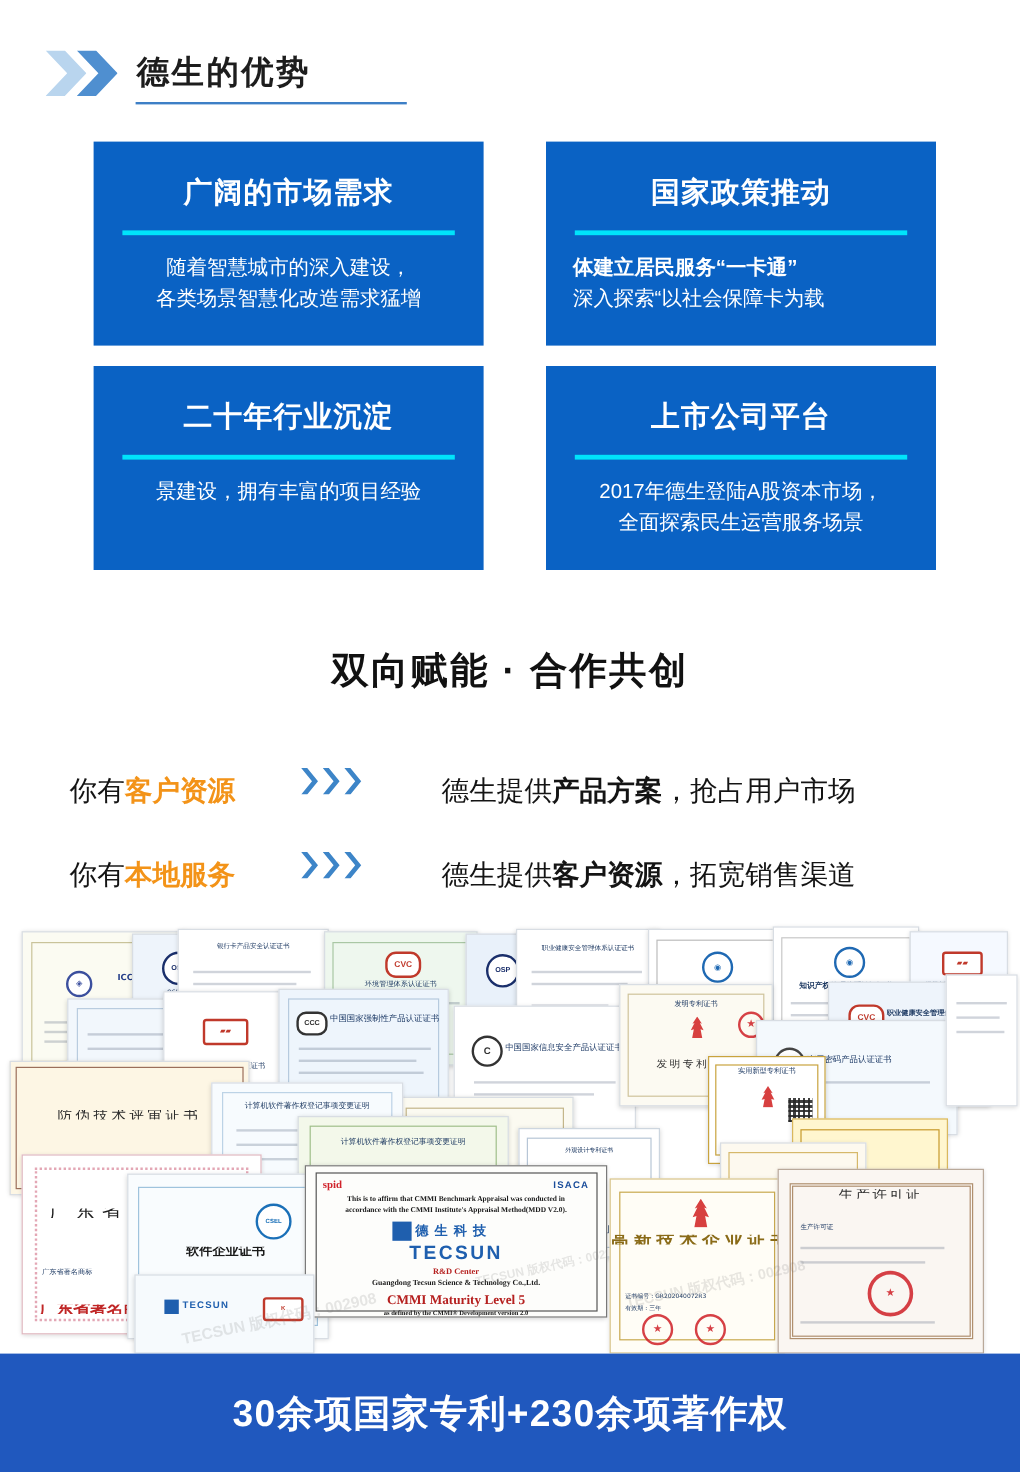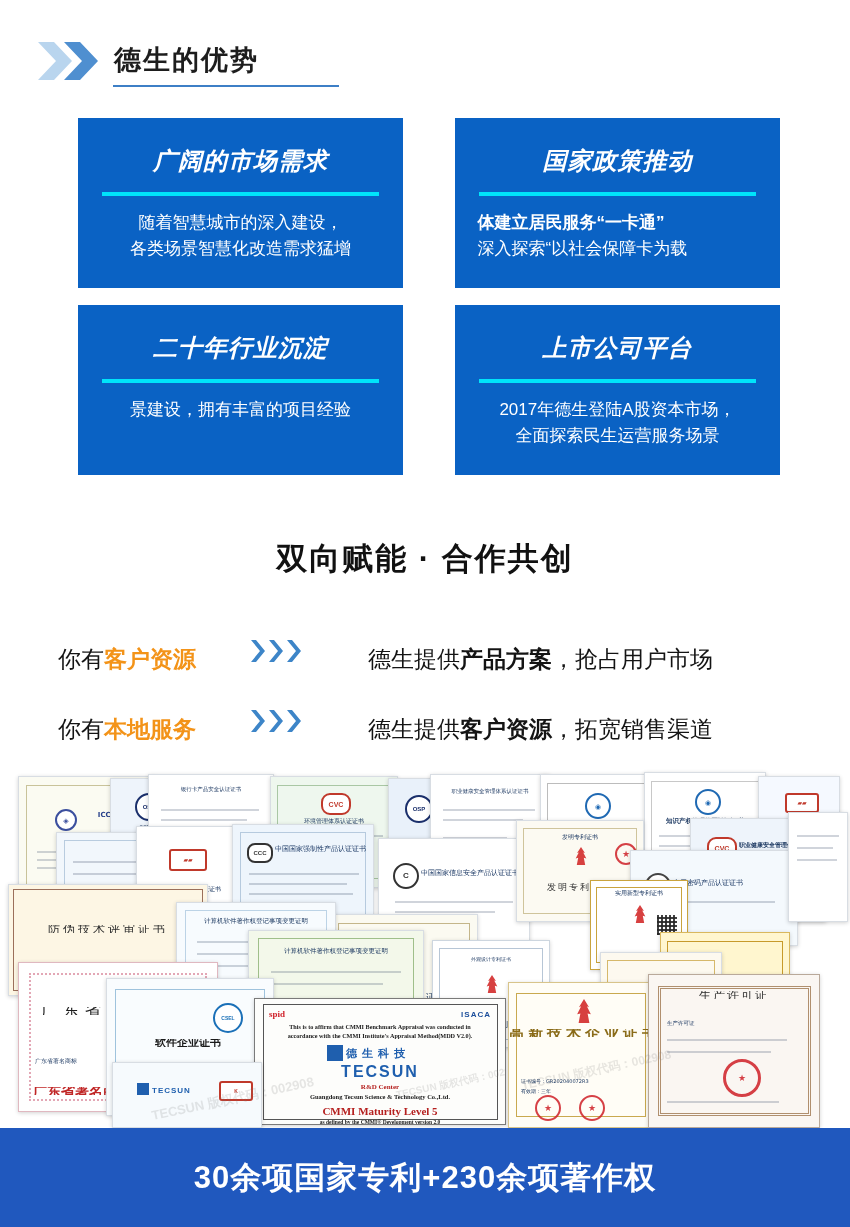--- a/index.html
+++ b/index.html
@@ -72,21 +72,20 @@
 
   .card-title {
     width: 100%;
     text-align: center;
     color: #ffffff;
     font-size: 24px;
     font-weight: bold;
     letter-spacing: 1px;
     margin-top: 28px;
     line-height: 30px;
-    font-style: italic;
   }
   .card-divider {
     width: 277px;
     height: 4px;
     background: #00e4fb;
     margin: 16px auto 0 auto;
   }
   .card-body {
     margin: 14px auto 0 auto;
     width: 280px;
@@ -229,21 +228,21 @@
   .flame {
     position: absolute;
     width: 14px; height: 18px;
     background: #d32b2b;
     clip-path: polygon(50% 0, 78% 34%, 66% 30%, 88% 64%, 70% 60%, 80% 100%, 20% 100%, 30% 60%, 12% 64%, 34% 30%, 22% 34%);
     opacity: 0.9;
   }
   .tecsun-mark {
     position: absolute;
     display: flex;
-    align-items: flex-end;
+    align-items: flex-start;
     gap: 3px;
   }
   .tecsun-mark .sq {
     width: 16px; height: 16px;
     background: #1f5fae;
   }
   .tecsun-mark .tx {
     font-size: 11px;
     font-weight: bold;
     color: #1f5fae;
@@ -580,21 +579,21 @@
     <div class="cert-inner" style="border-color:#9fc3dd;"></div>
     <div class="logo-badge" style="left:106px; top:24px; width:26px; height:26px; border-color:#1b70b8; color:#1b70b8; font-size:5px;">CSEL</div>
     <div class="cert-label" style="top:60px; left:48px; right:8px; text-align:left; font-size:11px; color:#1a1a1a; font-weight:bold;">软件企业证书</div>
     <div class="cert-line" style="left:28px; top:86px; width:110px;"></div>
     <div class="cert-line" style="left:28px; top:94px; width:116px;"></div>
     <div class="cert-label" style="top:104px; left:28px; text-align:left; font-size:5px;">粤R-2020-0297</div>
     <div class="cert-label" style="top:113px; left:28px; text-align:left; font-size:5px;">有效期：一年</div>
     <div class="qr" style="left:126px; top:100px; width:22px; height:22px;"></div>
   </div>
 
-  <div class="cert cmmi-card" style="left:254px; top:236px; width:252px; height:127px; border-color:#7a7a7a;">
+  <div class="cert cmmi-card" style="left:254px; top:209px; width:252px; height:127px; border-color:#7a7a7a;">
     <div class="cert-inner" style="left:3%; top:4%; right:3%; bottom:3%; border-color:#555;"></div>
     <div style="position:absolute; left:14px; top:10px; font-size:9px; font-weight:bold; color:#d0232b; font-family:'Liberation Serif', serif;">spid</div>
     <div style="position:absolute; right:14px; top:11px; font-size:8px; font-weight:bold; color:#1b4e9b; letter-spacing:1px;">ISACA</div>
     <div class="cmmi-line" style="top:24px; font-size:6.2px; font-weight:bold;">This is to affirm that CMMI Benchmark Appraisal was conducted in</div>
     <div class="cmmi-line" style="top:33px; font-size:6.2px; font-weight:bold;">accordance with the CMMI Institute's Appraisal Method(MDD V2.0).</div>
     <div class="tecsun-mark" style="left:72px; top:46px;">
       <span class="sq"></span>
       <span class="tx">德 生 科 技</span>
     </div>
     <div style="position:absolute; left:0; right:0; top:64px; text-align:center; font-size:16px; font-weight:bold; color:#1f5fae; letter-spacing:2px;">TECSUN</div>

